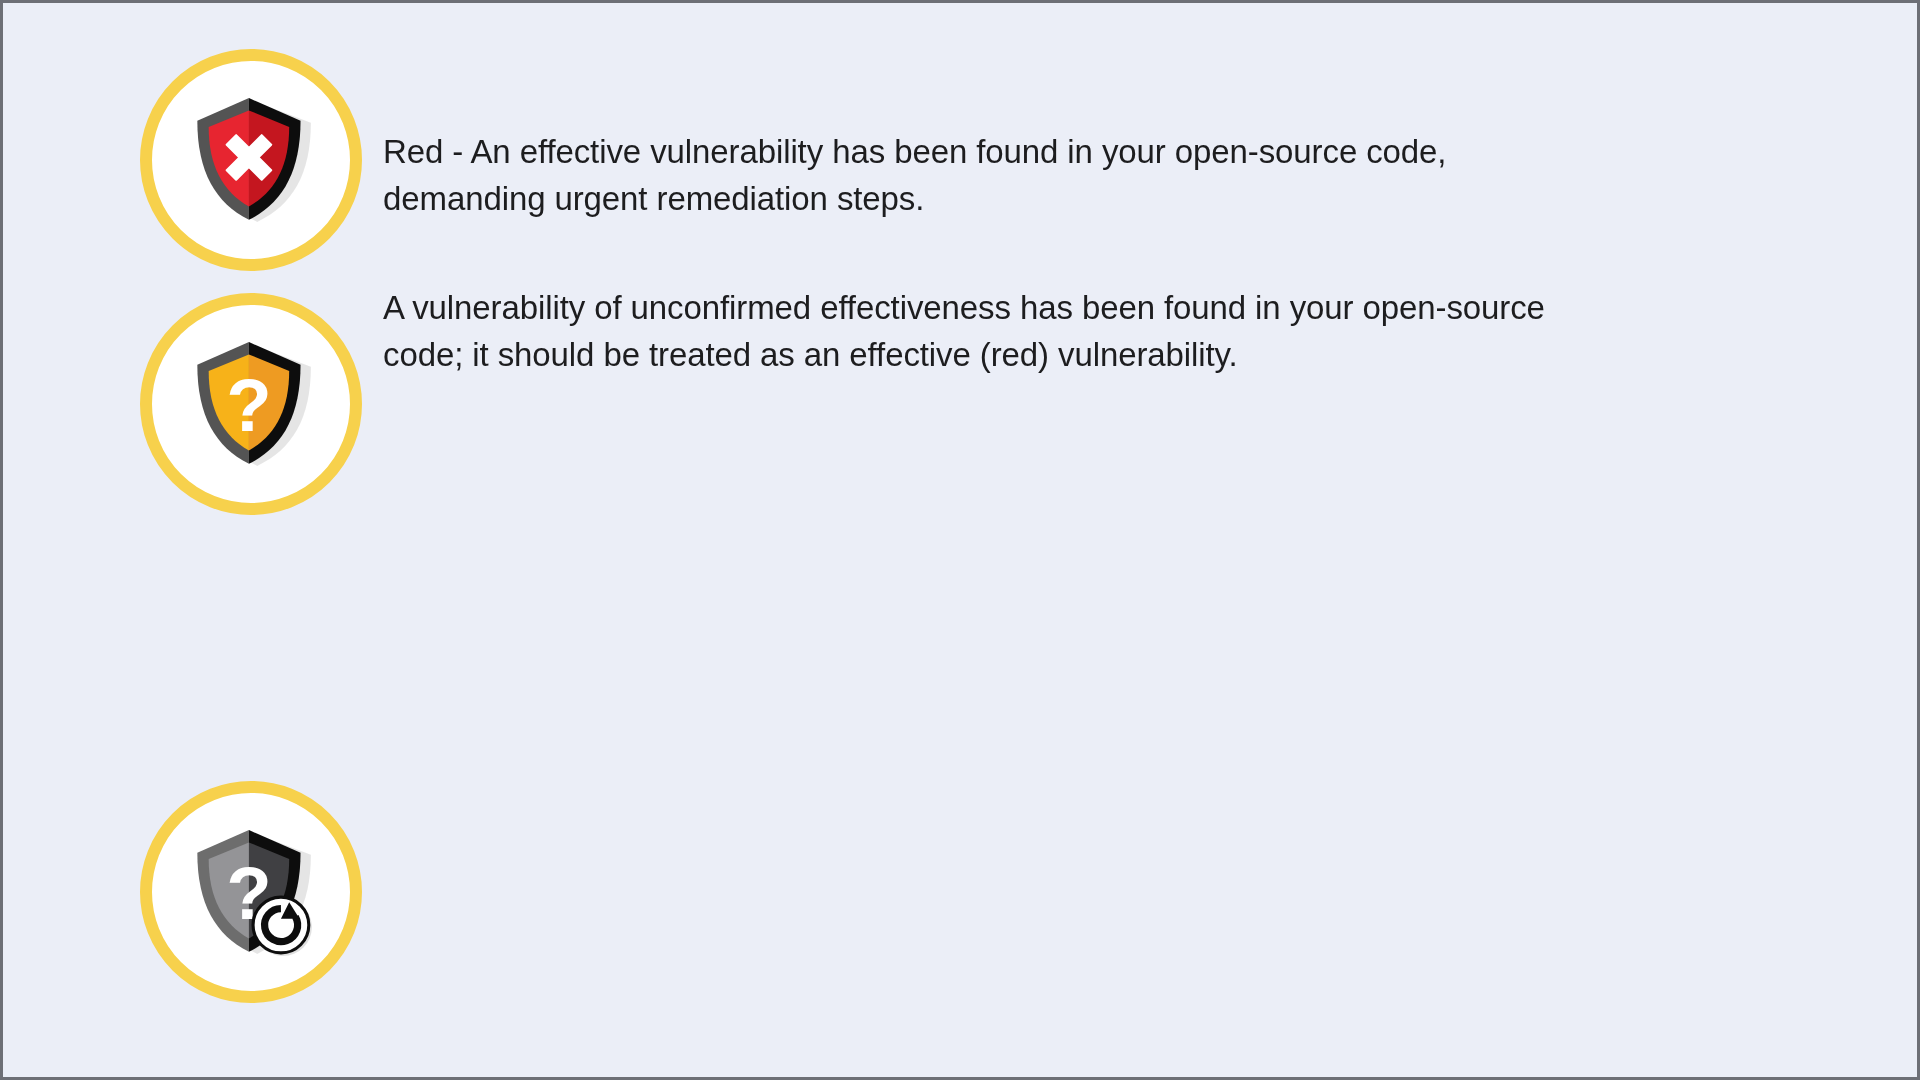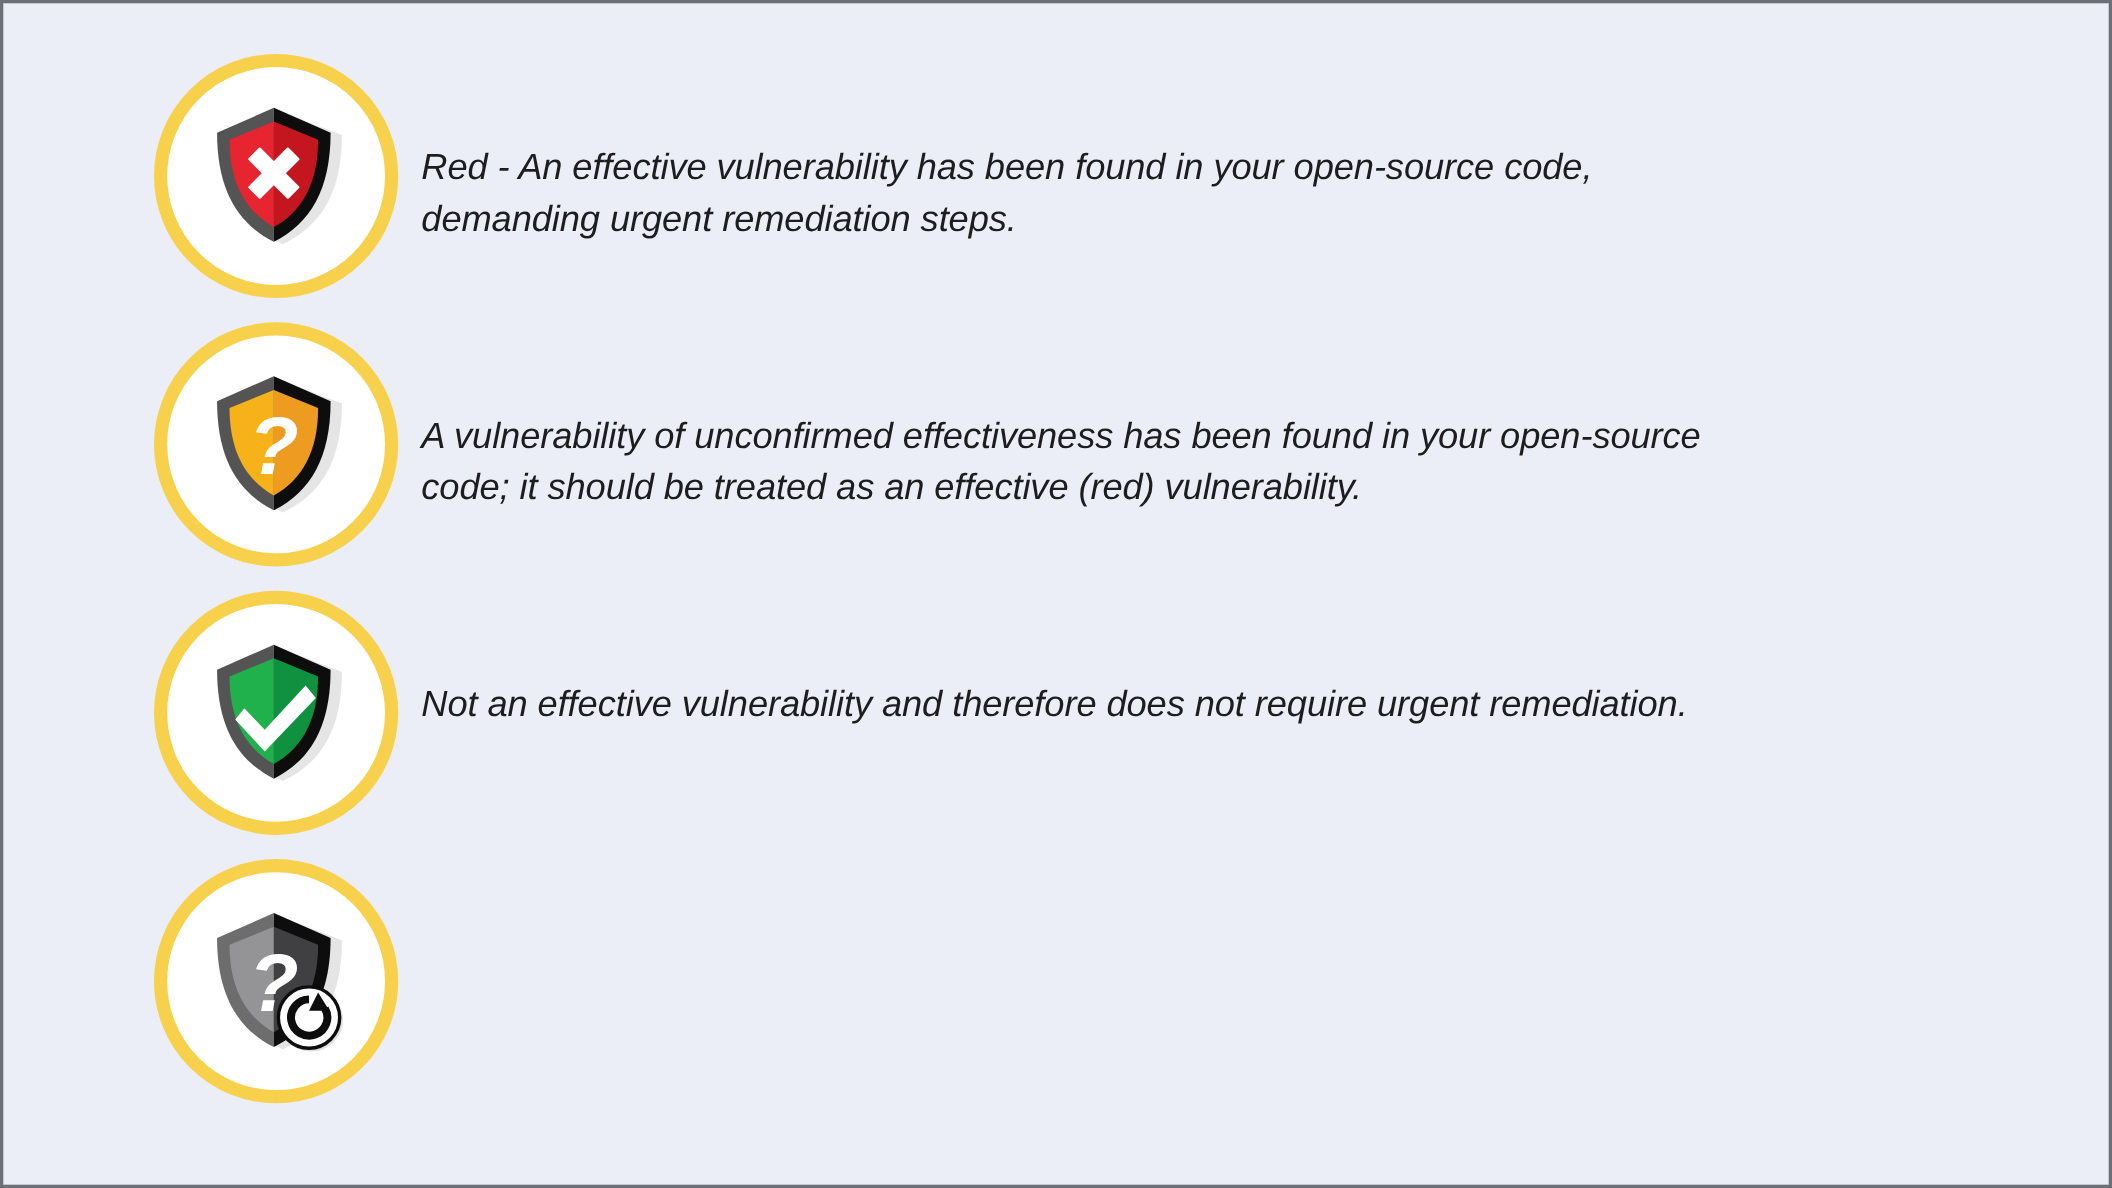--- a/index.html
+++ b/index.html
@@ -15,21 +15,20 @@
   }
 
   #legend-panel {
     position: relative;
     box-sizing: border-box;
     width: 1920px;
     height: 1080px;
     background: #ebeef7;
     border: 3px solid #6d6f76;
     padding: 0;
-    font-style: italic;
   }
 
   .legend-rows {
     position: absolute;
     left: 0;
     top: 0;
     width: 100%;
     height: 100%;
   }
 
@@ -90,21 +89,21 @@
     line-height: 1.42;
     color: #1d1d1f;
     font-family: "Liberation Sans", sans-serif;
     font-weight: 400;
     letter-spacing: -0.1px;
     max-width: 1290px;
     margin: 0;
   }
 
   .legend-row.r0 .legend-text { margin-top: 88px; max-width: 1215px; }
-  .legend-row.r1 .legend-text { margin-top: 88px; max-width: 1245px; }
+  .legend-row.r1 .legend-text { max-width: 1245px; }
   .legend-row.r2 .legend-text { margin-top: 88px; max-width: 1165px; }
   .legend-row.r3 .legend-text { margin-top: 88px; max-width: 1300px; }
 </style>
 </head>
 <body>
 
 <div id="legend-panel">
   <div class="legend-rows">
 
     <div class="legend-row r0">
@@ -149,39 +148,20 @@
               <text x="58" y="88" font-family="'Liberation Sans', sans-serif" font-size="72" font-weight="bold" fill="#ffffff" text-anchor="middle">?</text>
             </svg>
           </span>
         </div>
       </div>
       <div class="text-cell">
         <p class="legend-text">A vulnerability of unconfirmed effectiveness has been found in your open-source code; it should be treated as an effective (red) vulnerability.</p>
       </div>
     </div>
 
-    <div class="legend-row r2">
-      <div class="icon-cell">
-        <div class="badge">
-          <span>
-            <svg viewBox="0 0 120 124" xmlns="http://www.w3.org/2000/svg">
-              <path d="M66 6 L118 26 C118 76 100 106 66 122 C32 106 14 76 14 26 Z" fill="#000000" opacity="0.10"></path>
-              <path d="M58 2 L58 120 C26 104 8 74 8 24 Z" fill="#545454"></path>
-              <path d="M58 2 L108 24 C108 74 90 104 58 120 Z" fill="#0d0d0d"></path>
-              <path d="M58 14 L58 107 C33 93 19 68 19 30 Z" fill="#21b14c"></path>
-              <path d="M58 14 L97 30 C97 68 83 93 58 107 Z" fill="#0f9140"></path>
-              <path d="M32 58 L50 77 L86 38 L95 49 L50 96 L24 68 Z" fill="#ffffff"></path>
-            </svg>
-          </span>
-        </div>
-      </div>
-      <div class="text-cell">
-        <p class="legend-text">Not an effective vulnerability and therefore does not require urgent remediation.</p>
-      </div>
-    </div>
 
     <div class="legend-row r3">
       <div class="icon-cell">
         <div class="badge">
           <span>
             <svg viewBox="0 0 120 124" xmlns="http://www.w3.org/2000/svg">
               <path d="M66 6 L118 26 C118 76 100 106 66 122 C32 106 14 76 14 26 Z" fill="#000000" opacity="0.10"></path>
               <path d="M58 2 L58 120 C26 104 8 74 8 24 Z" fill="#6d6d6d"></path>
               <path d="M58 2 L108 24 C108 74 90 104 58 120 Z" fill="#0d0d0d"></path>
               <path d="M58 14 L58 107 C33 93 19 68 19 30 Z" fill="#949497"></path>

